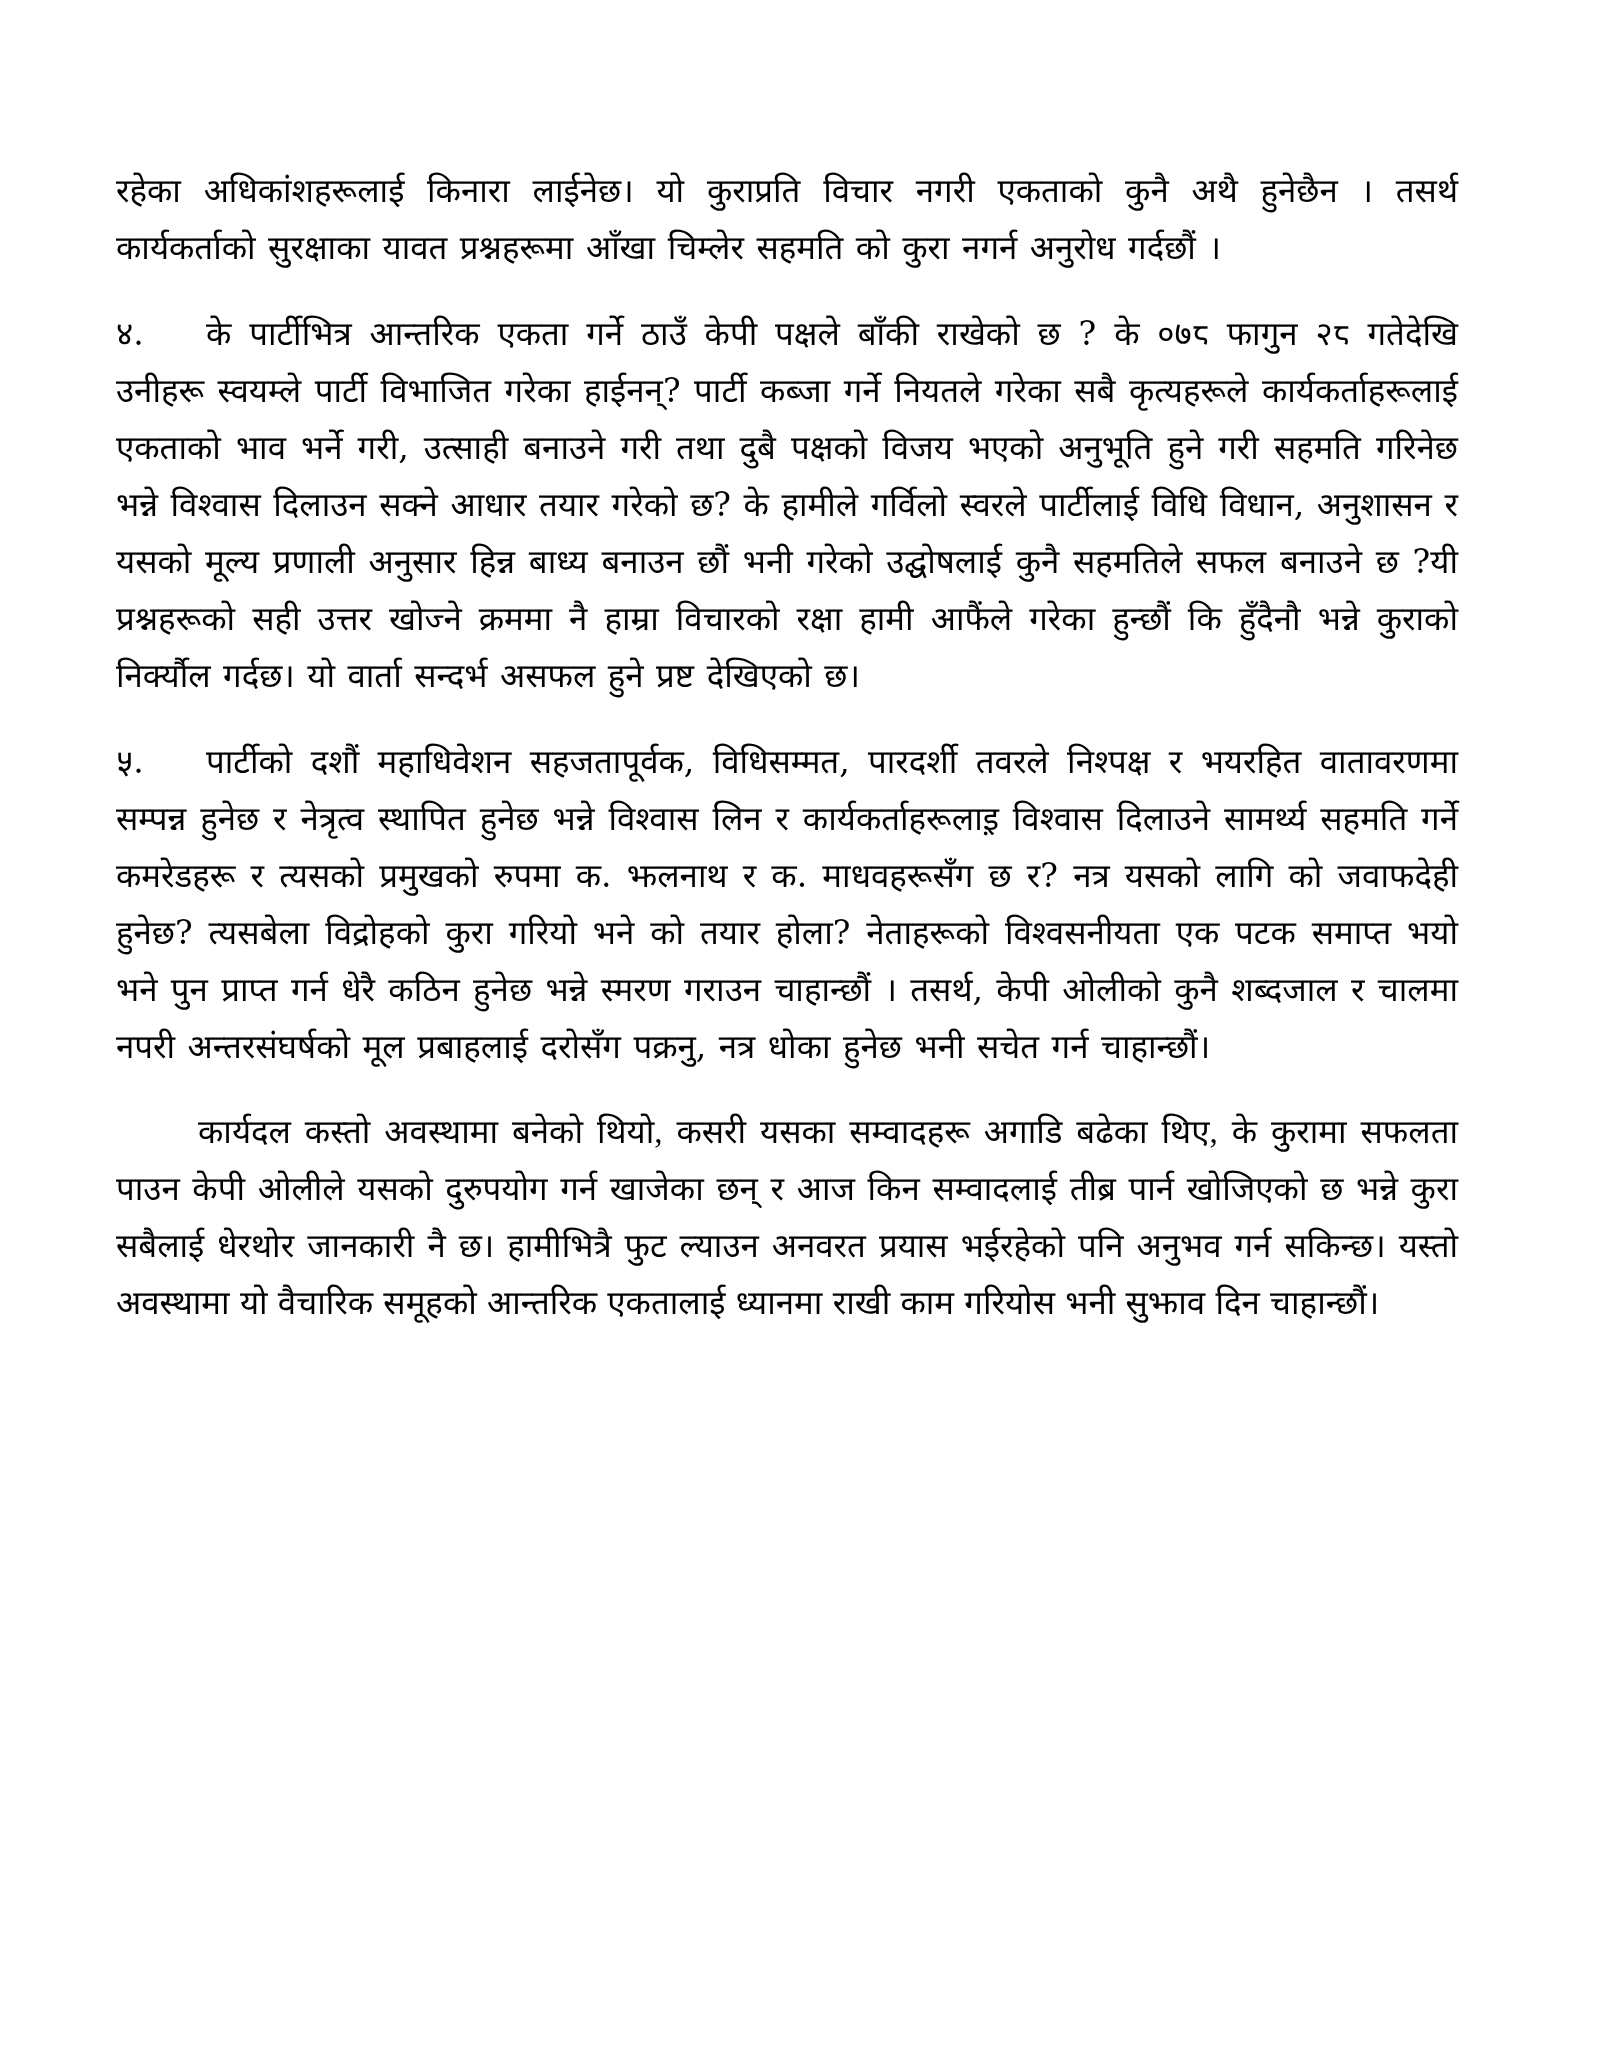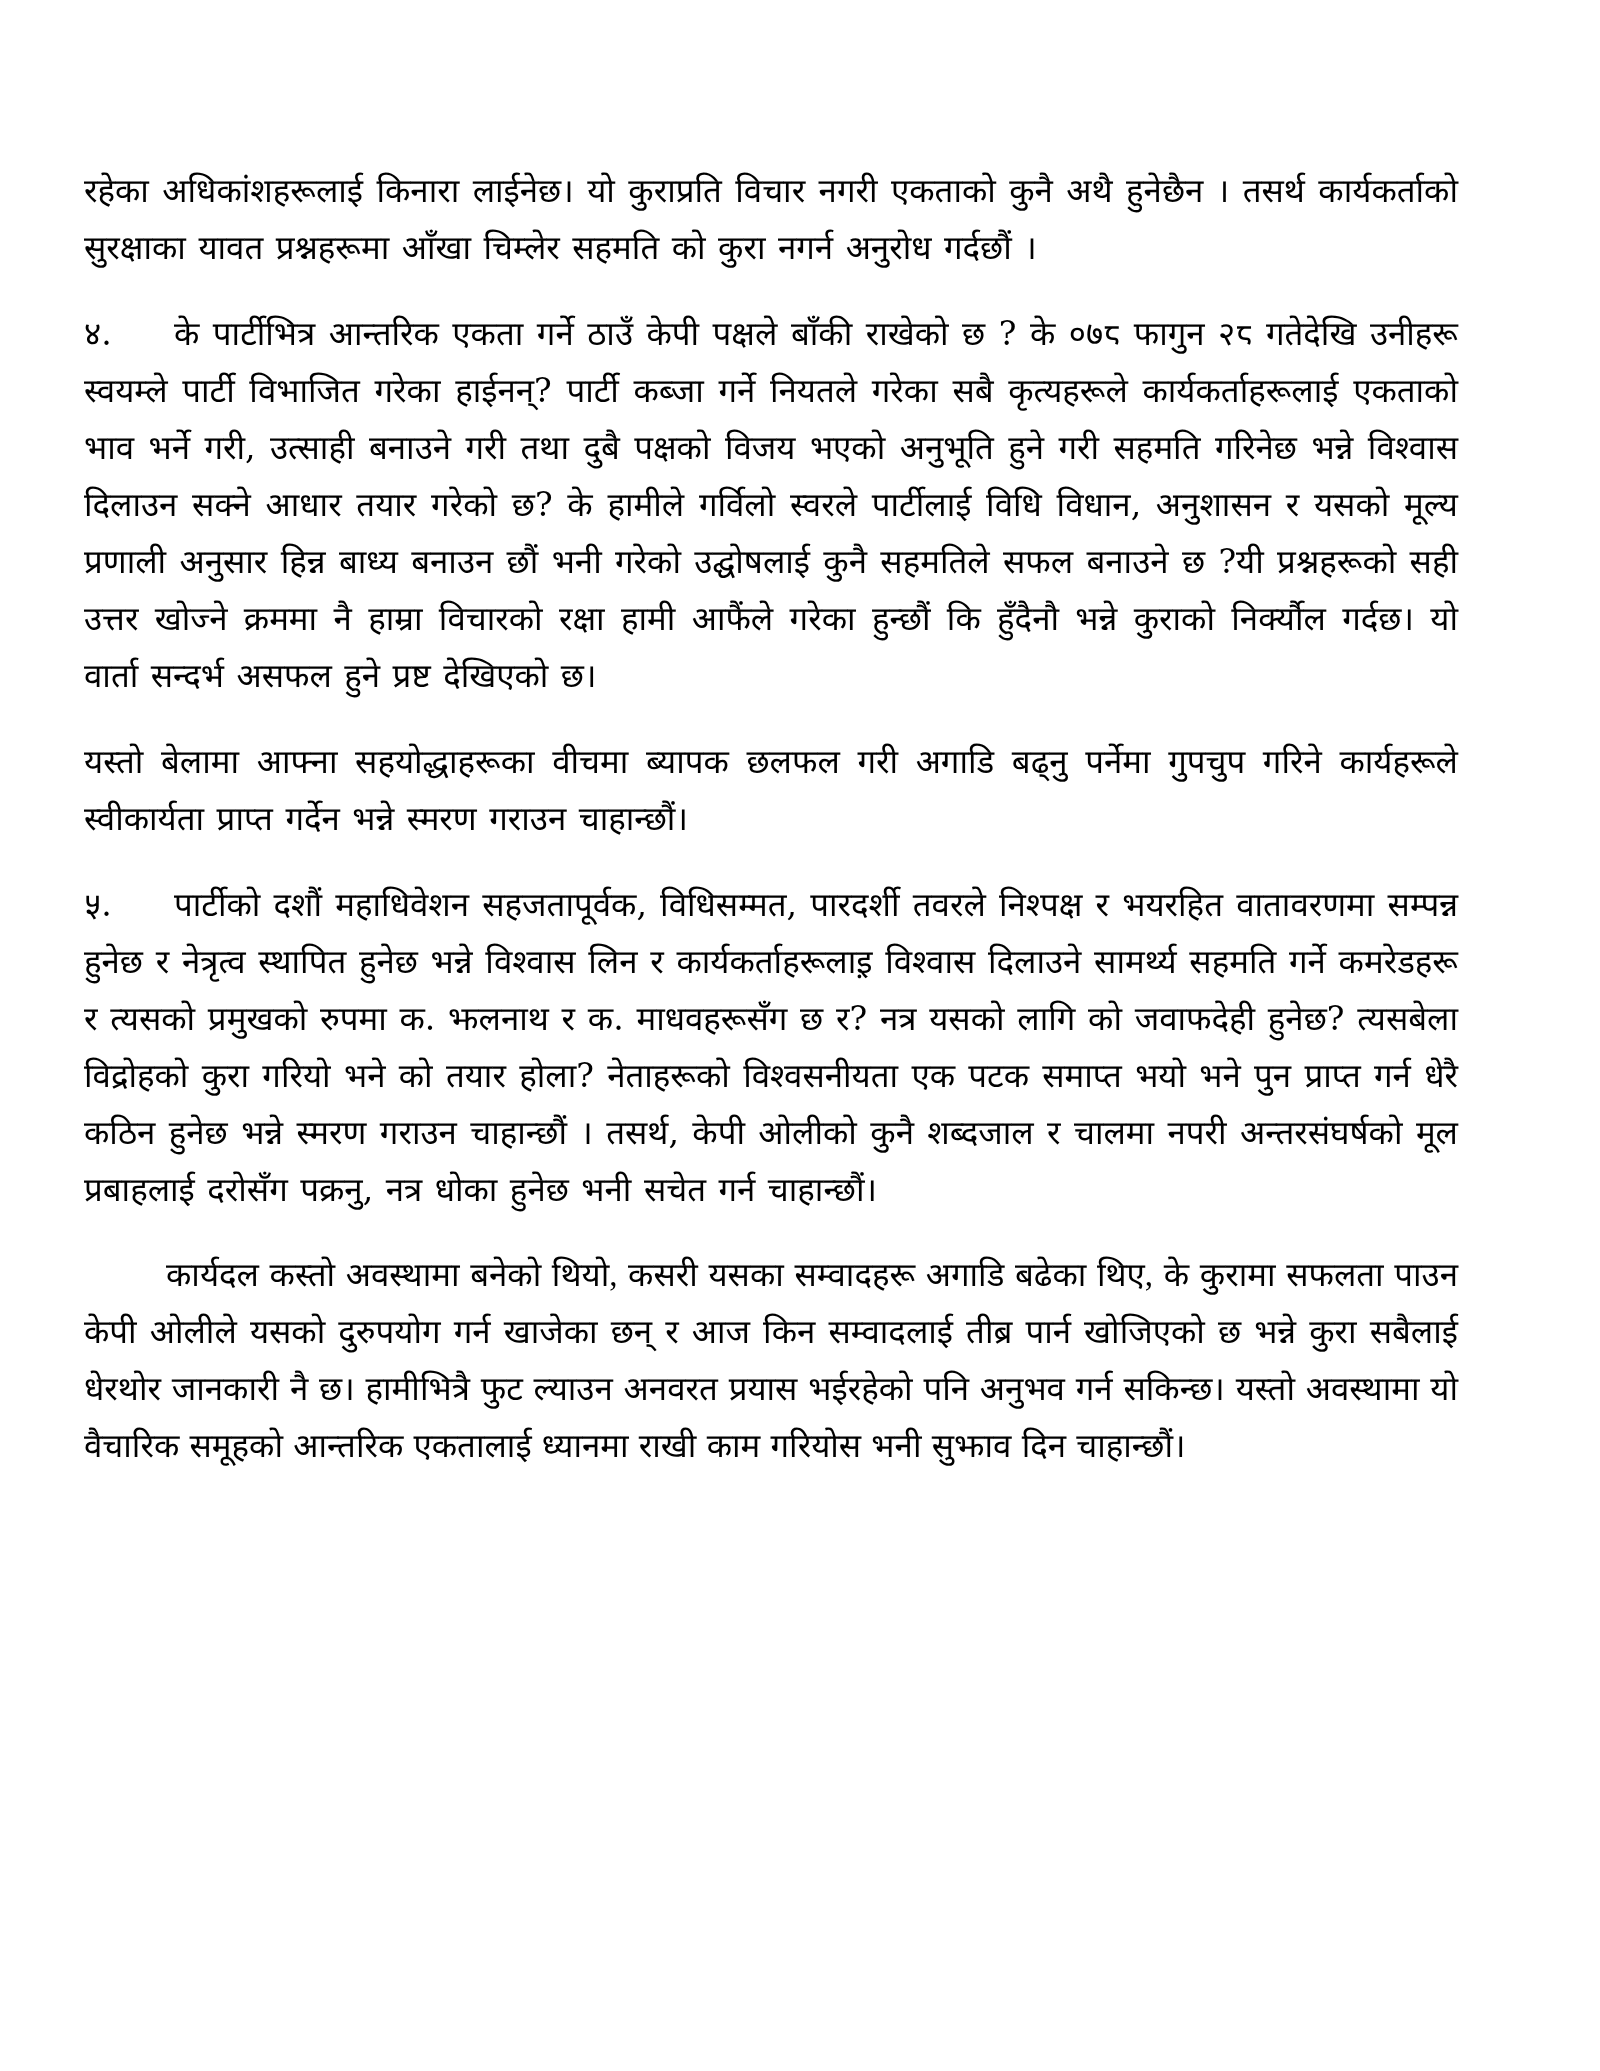--- a/index.html
+++ b/index.html
@@ -11,21 +11,21 @@
     width: 1600px;
     height: 2071px;
     font-family: "DejaVu Serif", "Liberation Serif", serif;
     color: #000000;
     overflow: hidden;
   }
   .page {
     box-sizing: border-box;
     width: 1600px;
     height: 2071px;
-    padding: 162px 142px 60px 84px;
+    padding: 162px 142px 60px 116px;
     background: #ffffff;
   }
   .para {
     font-size: 33px;
     line-height: 57px;
     text-align: justify;
     margin: 0 0 29px 0;
     word-spacing: 2px;
   }
   .para-number {
@@ -39,20 +39,19 @@
 </style>
 </head>
 <body>
 
 <div class="page">
 
   <p class="para"><span>रहेका अधिकांशहरूलाई किनारा लाईनेछ।  यो कुराप्रति विचार नगरी एकताको कुनै अथै हुनेछैन । तसर्थ कार्यकर्ताको सुरक्षाका यावत प्रश्नहरूमा आँखा चिम्लेर सहमति को कुरा नगर्न अनुरोध गर्दछौं ।</span></p>
 
   <p class="para"><span class="para-number">४.</span><span>के पार्टीभित्र आन्तरिक एकता गर्ने ठाउँ केपी पक्षले बाँकी राखेको छ ? के ०७८ फागुन २८ गतेदेखि उनीहरू स्वयम्ले पार्टी विभाजित गरेका हाईनन्? पार्टी कब्जा गर्ने नियतले गरेका सबै कृत्यहरूले कार्यकर्ताहरूलाई एकताको भाव भर्ने गरी, उत्साही बनाउने गरी तथा दुबै पक्षको विजय भएको अनुभूति हुने गरी सहमति गरिनेछ भन्ने विश्वास दिलाउन सक्ने आधार तयार गरेको छ? के हामीले गर्विलो स्वरले पार्टीलाई विधि विधान, अनुशासन र यसको मूल्य प्रणाली अनुसार हिन्न बाध्य बनाउन छौं भनी  गरेको उद्घोषलाई कुनै सहमतिले सफल बनाउने छ ?यी प्रश्नहरूको सही उत्तर खोज्ने क्रममा नै हाम्रा विचारको रक्षा हामी आफैंले गरेका हुन्छौं कि हुँदैनौ भन्ने कुराको निर्क्यौल गर्दछ। यो वार्ता सन्दर्भ असफल हुने प्रष्ट देखिएको  छ।</span></p>
 
-  <p class="para"><span>यस्तो बेलामा आफ्ना सहयोद्धाहरूका वीचमा ब्यापक छलफल गरी अगाडि बढ्नु पर्नेमा गुपचुप गरिने कार्यहरूले स्वीकार्यता प्राप्त गर्देन भन्ने स्मरण गराउन चाहान्छौं।</span></p>
 
   <p class="para"><span class="para-number">५.</span><span>पार्टीको दशौं महाधिवेशन सहजतापूर्वक, विधिसम्मत, पारदर्शी तवरले निश्पक्ष र भयरहित वातावरणमा सम्पन्न हुनेछ र नेत्रृत्व स्थापित हुनेछ भन्ने विश्वास लिन र कार्यकर्ताहरूलाइ़ विश्वास दिलाउने सामर्थ्य सहमति गर्ने कमरेडहरू र त्यसको प्रमुखको रुपमा क. झलनाथ र क. माधवहरूसँग छ  र? नत्र यसको लागि को जवाफदेही हुनेछ? त्यसबेला विद्रोहको कुरा गरियो  भने को तयार होला? नेताहरूको विश्वसनीयता एक पटक समाप्त भयो भने पुन प्राप्त गर्न धेरै कठिन हुनेछ भन्ने स्मरण गराउन चाहान्छौं । तसर्थ, केपी ओलीको कुनै शब्दजाल र चालमा नपरी अन्तरसंघर्षको मूल प्रबाहलाई दरोसँग पक्रनु, नत्र धोका हुनेछ भनी सचेत गर्न चाहान्छौं।</span></p>
 
 
   <p class="para indent-first"><span>कार्यदल कस्तो अवस्थामा बनेको थियो, कसरी यसका सम्वादहरू अगाडि बढेका थिए, के कुरामा सफलता पाउन केपी ओलीले  यसको दुरुपयोग गर्न खाजेका छन् र आज किन सम्वादलाई तीब्र पार्न खोजिएको छ भन्ने कुरा सबैलाई धेरथोर जानकारी नै छ। हामीभित्रै फुट ल्याउन अनवरत प्रयास भईरहेको पनि अनुभव गर्न सकिन्छ। यस्तो अवस्थामा यो वैचारिक समूहको आन्तरिक एकतालाई ध्यानमा राखी काम गरियोस भनी सुझाव दिन चाहान्छौं।</span></p>
 
 </div>
 
 </body></html>

